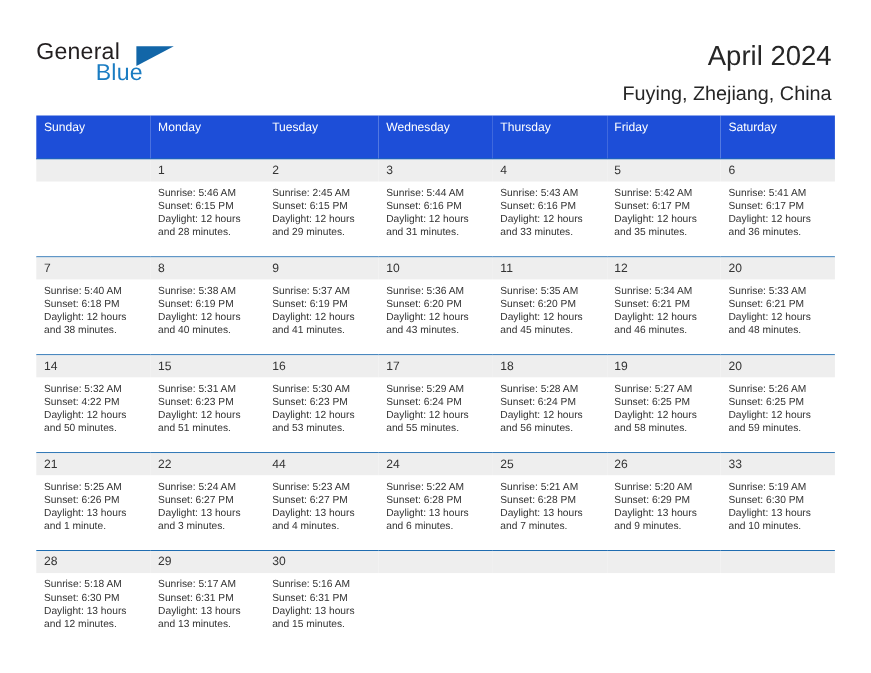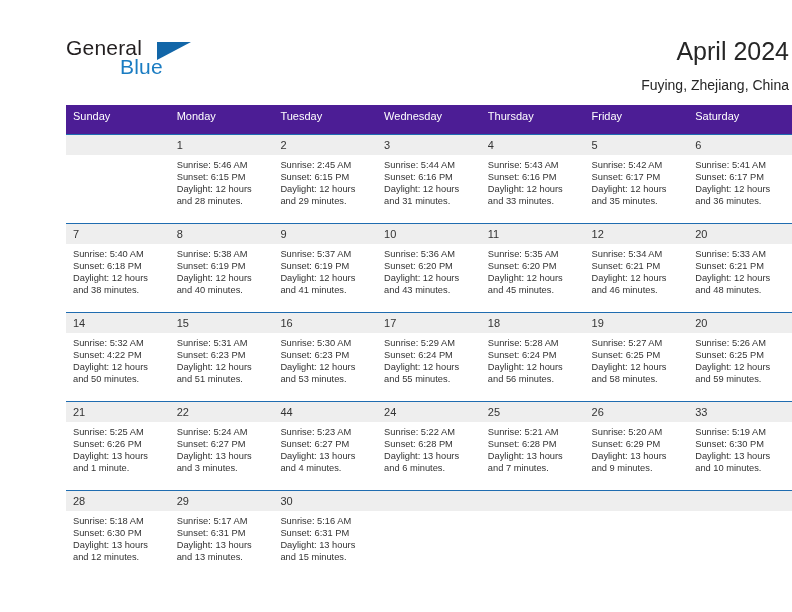--- a/index.html
+++ b/index.html
@@ -12,21 +12,20 @@
     background: #ffffff;
     font-family: "Liberation Sans", sans-serif;
     -webkit-font-smoothing: antialiased;
     overflow: hidden;
   }
   .page {
     position: relative;
     width: 628px;
     height: 612px;
     box-sizing: border-box;
-    margin-left: 33px;
   }
 
   
   .header {
     position: absolute;
     left: 0;
     top: 0;
     width: 792px;
     height: 100px;
   }
@@ -71,43 +70,43 @@
     top: 36px;
     font-size: 25px;
     color: #262626;
     line-height: 30px;
     white-space: nowrap;
   }
   .subtitle {
     position: absolute;
     right: 36px;
     top: 76px;
-    font-size: 14px;
+    font-size: 18px;
     color: #262626;
     text-align: center;
     line-height: 18px;
     white-space: nowrap;
   }
 
   
   .calendar {
     position: absolute;
     left: 33px;
     top: 105px;
     width: 726px;
     border-collapse: collapse;
     table-layout: fixed;
   }
   .calendar th {
-    background: #4c1d95;
+    background: #1d4ed8;
     color: #ffffff;
     font-size: 11px;
     font-weight: normal;
     text-align: left;
-    padding: 5px 0 11px 7px;
+    padding: 5px 0 21px 7px;
     height: 9px;
     line-height: 13px;
     border: none;
   }
   .calendar td {
     width: 103.7px;
     vertical-align: top;
     padding: 0;
     border: none;
     border-top: 1.6px solid #1f6cb0;

